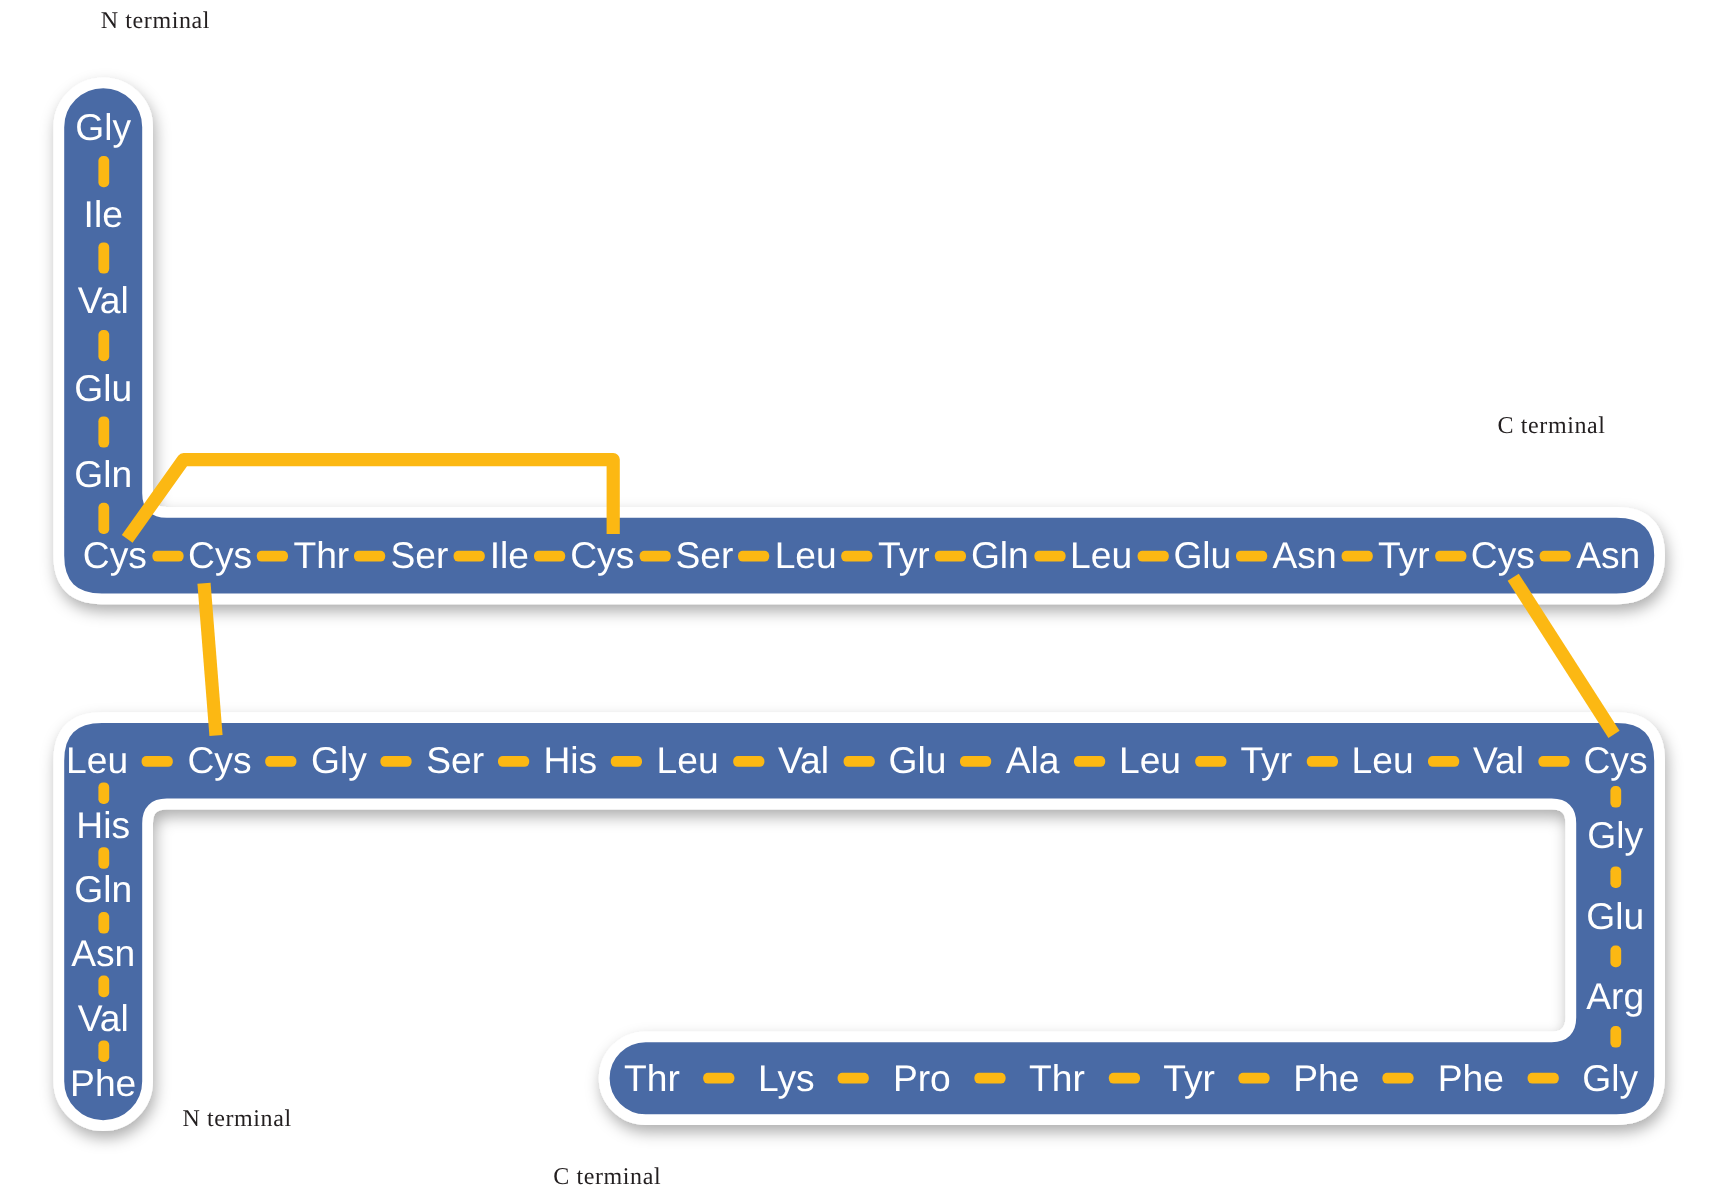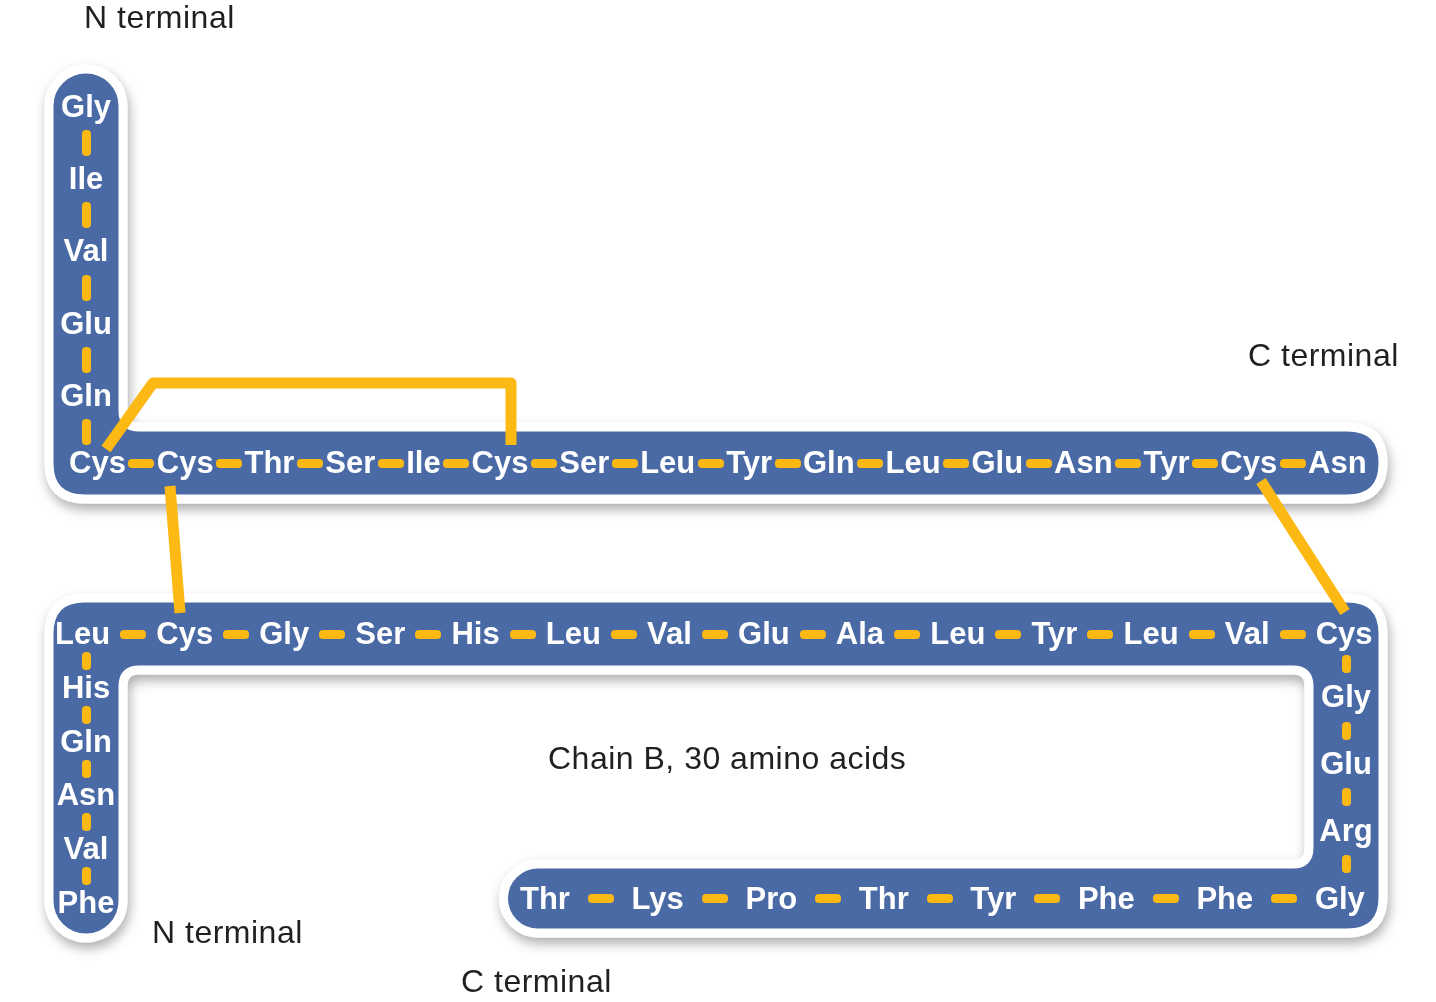--- a/index.html
+++ b/index.html
@@ -7,32 +7,32 @@
     position:relative;width:1436px;height:1002px;background:#ffffff;
     font-family:"Liberation Sans", sans-serif;overflow:hidden;
   }
   .shapes{position:absolute;left:0;top:0;z-index:1;}
   .chain-fill{fill:#4a6aa5;stroke:#ffffff;stroke-width:9;}
   .bond{stroke:#fcb813;stroke-width:11;fill:none;stroke-linejoin:round;stroke-linecap:butt;}
   .row,.col{position:absolute;display:flex;z-index:2;}
   .row{flex-direction:row;align-items:center;justify-content:space-between;}
   .col{flex-direction:column;align-items:center;justify-content:space-between;}
   .res{
-    color:#ffffff;font-weight:bold;font-size:31px;white-space:nowrap;
+    color:#ffffff;font-weight:normal;font-size:31px;white-space:nowrap;
     text-align:center;
   }
   .res44{line-height:44px;height:44px;}
   .res34{line-height:34px;height:34px;}
   .dh{display:block;width:26px;height:9px;background:#fcb813;border-radius:4px;flex:0 0 auto;}
   .dv{display:block;width:9px;background:#fcb813;border-radius:4px;flex:0 0 auto;}
   .dv26{height:26px;}
   .dv18{height:18px;}
   .lbl{
-    position:absolute;z-index:3;color:#231f20;font-size:32px;line-height:30px;
-    white-space:nowrap;letter-spacing:0.5px;
+    position:absolute;z-index:3;color:#231f20;font-size:20px;line-height:30px;
+    white-space:nowrap;letter-spacing:0.5px;font-family:Liberation Serif, serif;
   }
 </style>
 </head>
 <body>
 
 <div class="canvas">
 
   <svg class="shapes" width="1436" height="1002" viewBox="0 0 1436 1002">
     <defs>
       <filter id="ds" x="-5%" y="-5%" width="112%" height="115%">
@@ -187,17 +187,16 @@
     <i class="dh"></i>
     <span class="res">Phe</span>
     <i class="dh"></i>
     <span class="res">Phe</span>
     <i class="dh"></i>
     <span class="res">Gly</span>
   </div>
 
   <div class="lbl" style="left:84px;top:2px;">N terminal</div>
   <div class="lbl" style="left:1248px;top:340px;">C terminal</div>
-  <div class="lbl" style="left:548px;top:743px;">Chain B, 30 amino acids</div>
   <div class="lbl" style="left:152px;top:917px;">N terminal</div>
   <div class="lbl" style="left:461px;top:966px;">C terminal</div>
 
 </div>
 
 </body></html>

